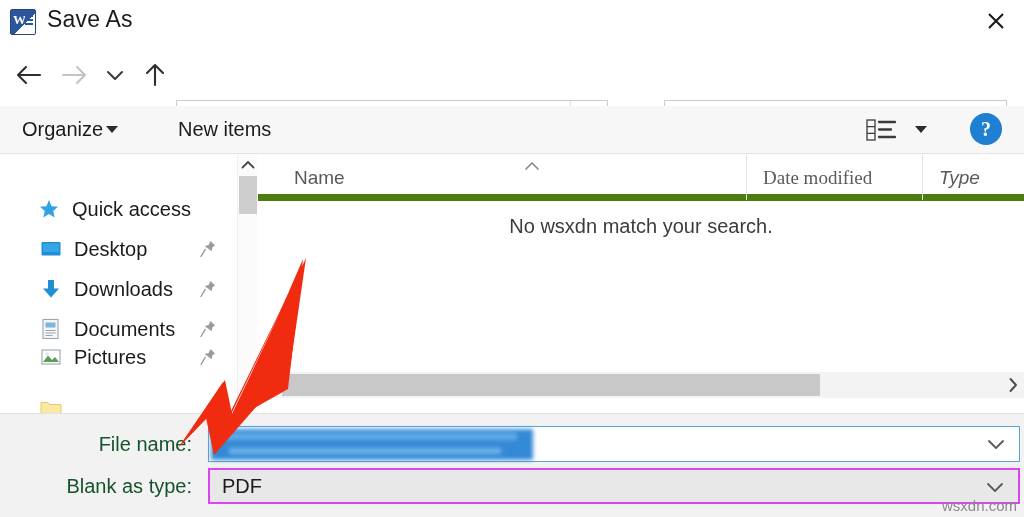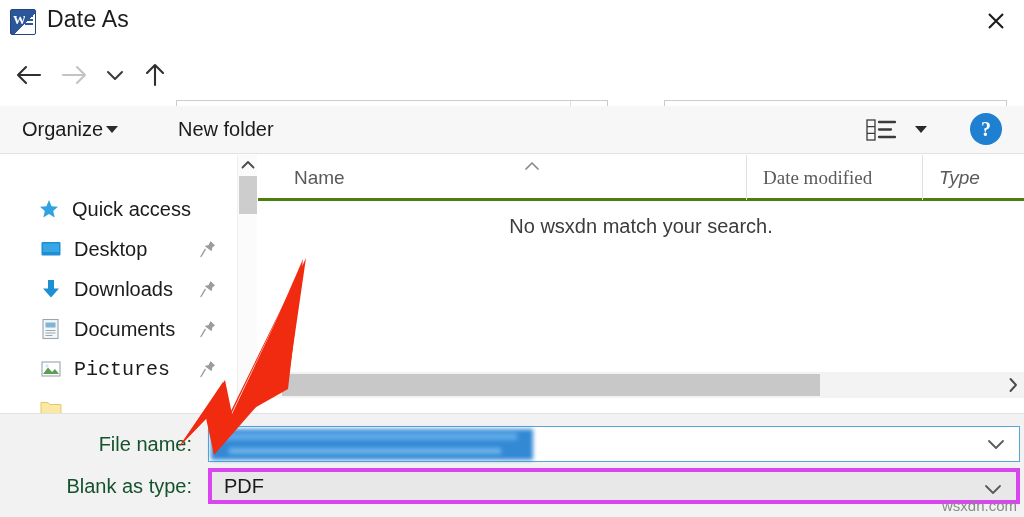--- a/index.html
+++ b/index.html
@@ -231,21 +231,21 @@
 
   
   .listpane {
     position: absolute; left: 258px; top: 0;
     width: 766px; height: 258px;
     background: #ffffff;
   }
   .colheaders {
     position: absolute; left: 0; top: 0;
     width: 766px; height: 46px;
-    border-bottom: 3px solid #4d7c0f;
+    border-bottom: 7px solid #4d7c0f;
   }
   .colhead {
     position: absolute; top: 0; height: 45px;
     display: flex; align-items: center;
     font-size: 19px; color: #5a5a5a;
     padding-left: 16px;
   }
   .colhead.sep { border-left: 1px solid #e0e0e0; }
   .col-name { left: 20px; width: 448px; }
   .col-date { left: 488px; width: 196px; font-family: Liberation Serif, serif; }
@@ -320,21 +320,21 @@
     width: 272px; height: 6px; background: #68b2ea;
   }
   .fld-caret {
     position: absolute; right: 10px; top: 0; height: 34px; width: 26px;
     display: flex; align-items: center; justify-content: center;
   }
   .savetype-field {
     position: absolute; left: 208px; top: 54px;
     width: 812px; height: 36px;
     background: #e8e8e8;
-    border: 4px solid #d946ef;
+    border: 2px solid #d946ef;
     display: flex; align-items: center;
   }
   .savetype-value {
     margin-left: 12px;
     font-size: 20px; color: #1b1b1b;
   }
 
   
   .red-arrow {
     position: absolute; left: 170px; top: 250px;
@@ -358,21 +358,21 @@
     <div class="app-icon">
       <div class="word-glyph">
         <span class="wletter">W</span>
         <span class="lines">
             <i></i>
             <i></i>
             <i></i>
           </span>
       </div>
     </div>
-    <div class="title-text">Date As</div>
+    <div class="title-text">Save As</div>
     <div class="close-btn">
       <svg width="22" height="22" viewBox="0 0 22 22">
         <path d="M4 4 L18 18 M18 4 L4 18" stroke="#1b1b1b" stroke-width="2.1" fill="none"></path>
       </svg>
     </div>
   </div>
 
   <div class="navrow">
     <div class="navbtn nav-back">
       <svg width="28" height="22" viewBox="0 0 28 22">
@@ -427,21 +427,21 @@
       </div>
     </div>
   </div>
 
   <div class="cmdbar">
     <div class="cmd-organize">
       <span>Organize</span>
       <span class="cmd-caret"></span>
     </div>
     <div class="cmd-newfolder">
-      <span>New folder</span>
+      <span>New items</span>
     </div>
     <div class="view-icon">
       <svg width="30" height="24" viewBox="0 0 30 24">
         <rect x="1" y="2" width="8" height="20" stroke="#3b3b3b" stroke-width="1.3" fill="none"></rect>
         <path d="M1 8.6 L9 8.6 M1 15.3 L9 15.3" stroke="#3b3b3b" stroke-width="1.3"></path>
         <path d="M13 4 L29 4 M13 11.5 L25 11.5 M13 19 L29 19" stroke="#3b3b3b" stroke-width="2.3" stroke-linecap="round"></path>
       </svg>
     </div>
     <div class="view-caret-wrap">
       <span class="cmd-caret"></span>
@@ -505,21 +505,21 @@
         </span>
         <span>Documents</span>
         <span class="pin">
           <svg width="16" height="18" viewBox="0 0 16 18">
             <path d="M10.5 1 L15 5.5 L12.4 7.3 L11.6 11.3 L4.6 6.1 L8.7 5 Z" fill="#9b9b9b"></path>
             <path d="M5.2 9.4 L1 16.5" stroke="#9b9b9b" stroke-width="1.4" stroke-linecap="round"></path>
           </svg>
         </span>
       </div>
 
-      <div class="nav-item" style="top:194px;font-family:Liberation Mono, monospace;">
+      <div class="nav-item" style="top:182px;">
         <span class="nav-icon">
           <svg width="22" height="22" viewBox="0 0 22 22">
             <rect x="2" y="4" width="18" height="14" fill="#ffffff" stroke="#9aa5af" stroke-width="1.1"></rect>
             <path d="M3 16 L8 9.5 L12 14 L15 11 L19 16 Z" fill="#5b9d53"></path>
             <circle cx="7" cy="8" r="1.7" fill="#d9e6f2"></circle>
           </svg>
         </span>
         <span>Pictures</span>
         <span class="pin">
           <svg width="16" height="18" viewBox="0 0 16 18">

